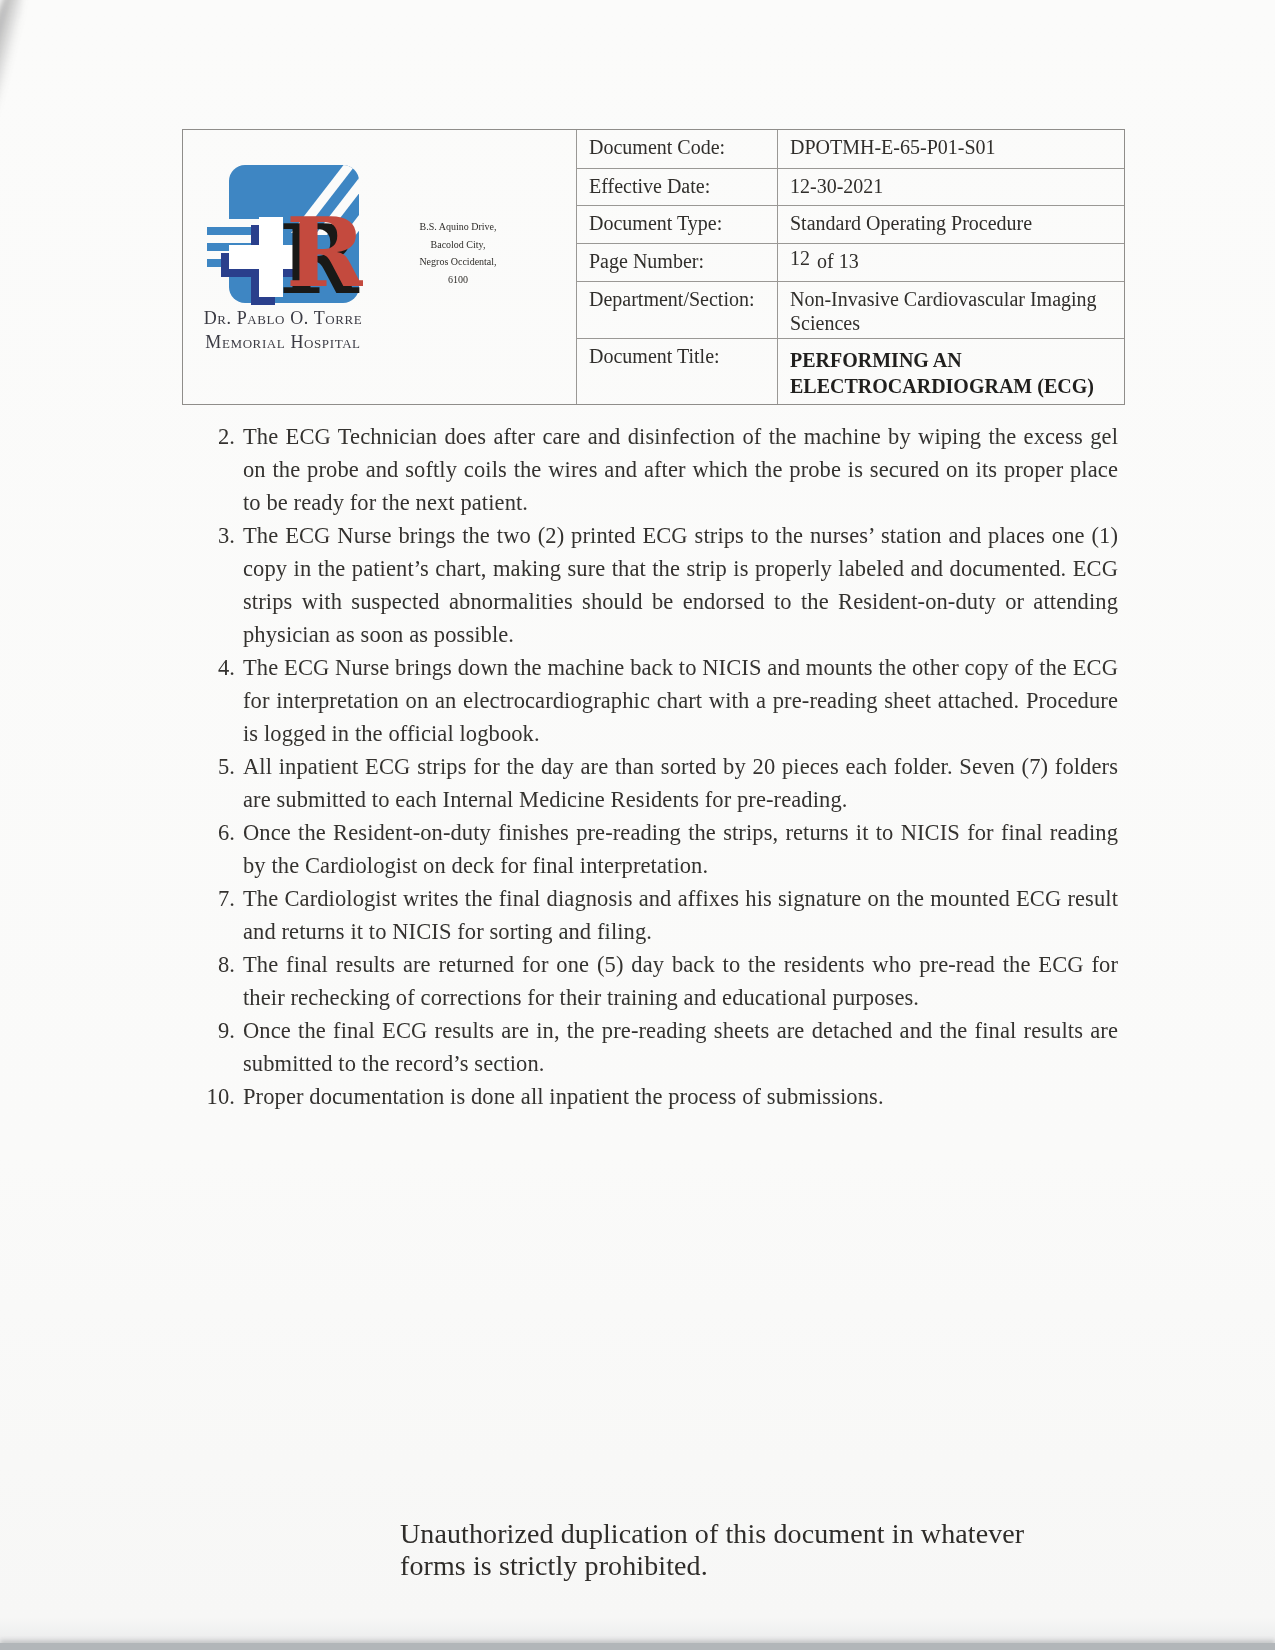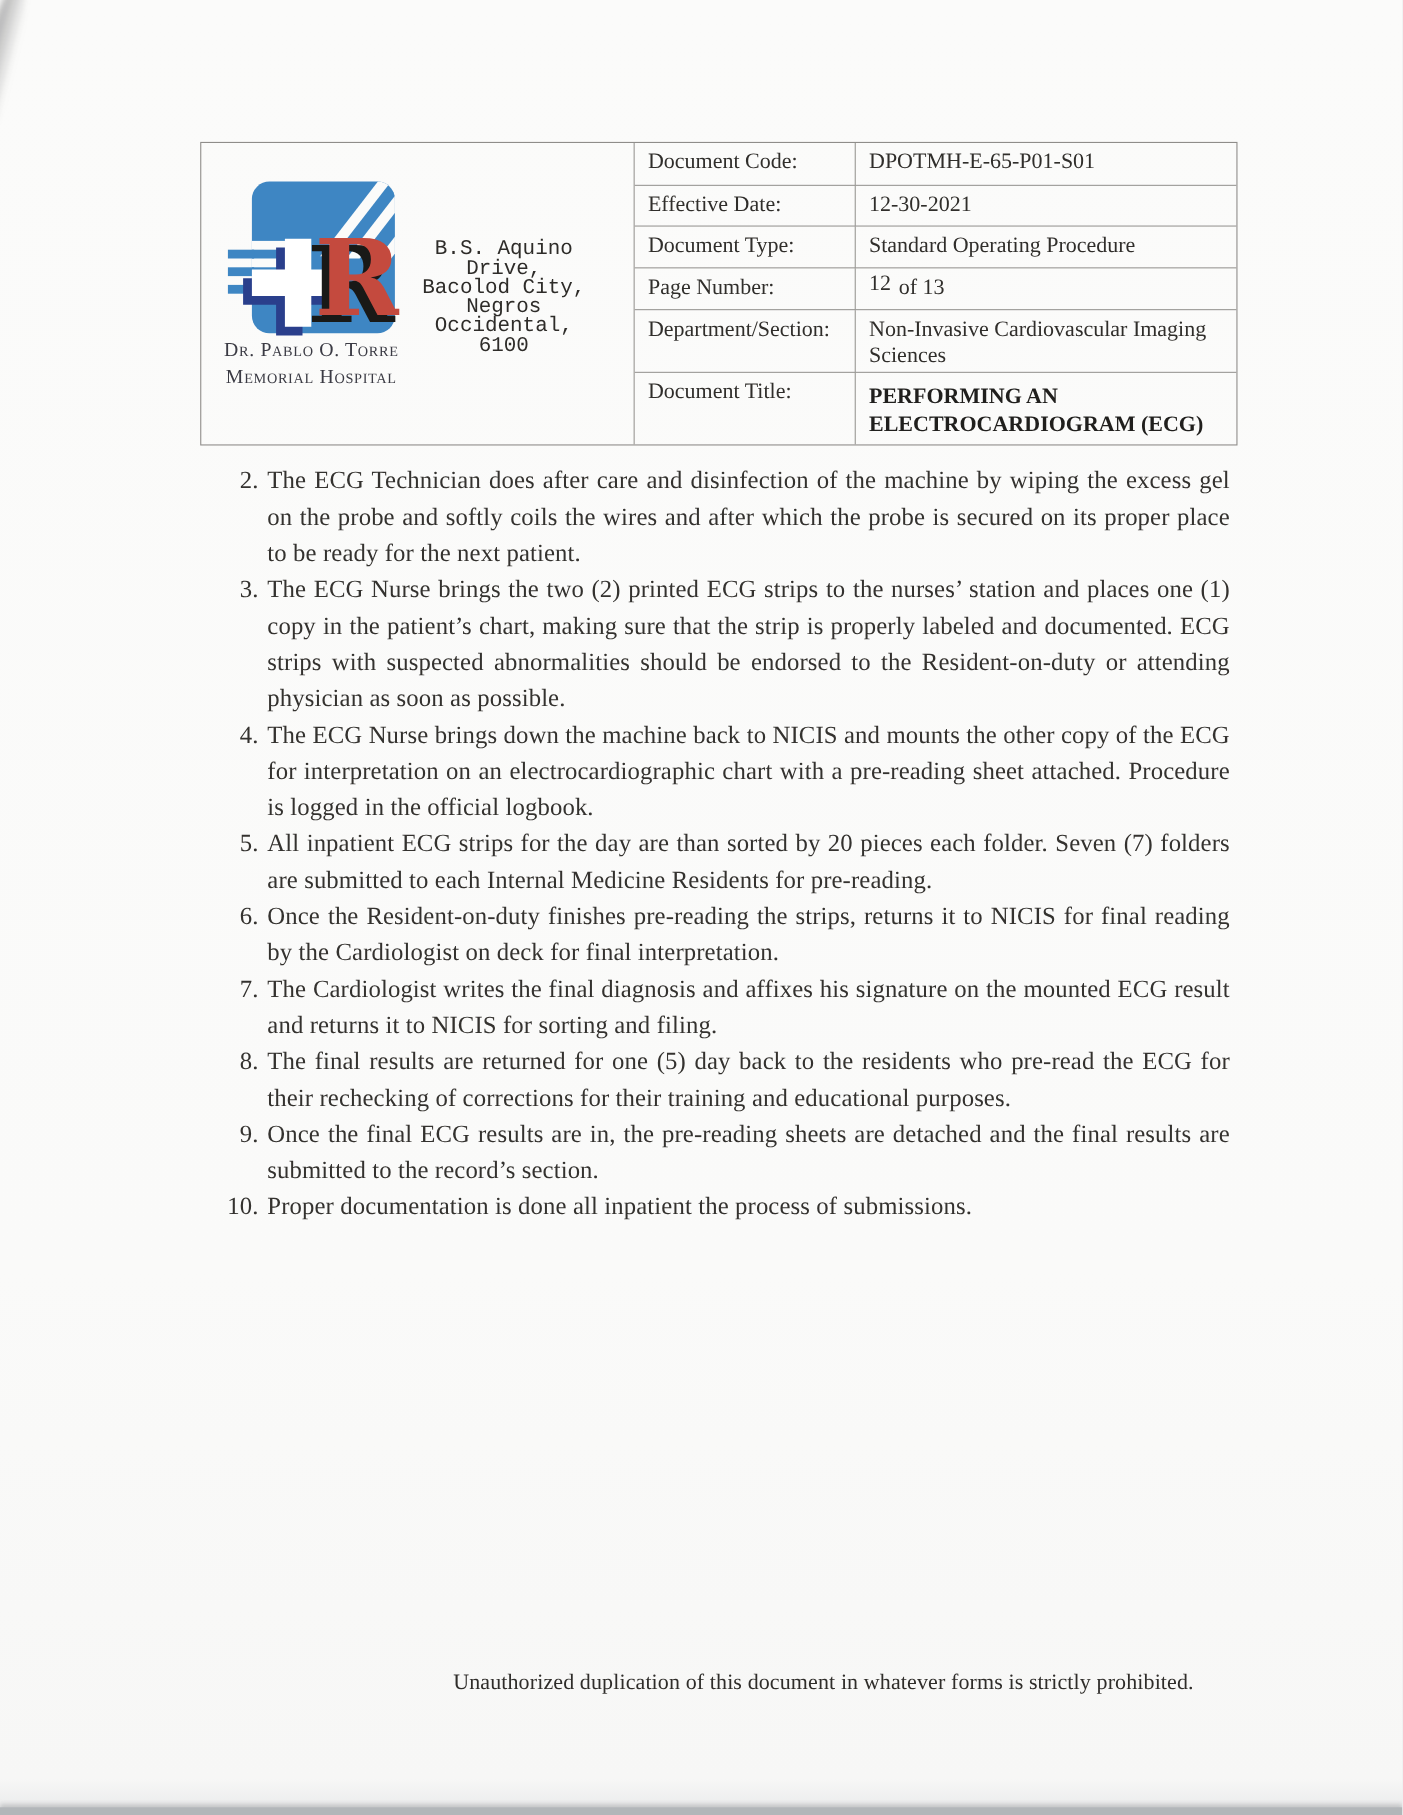--- a/index.html
+++ b/index.html
@@ -42,22 +42,22 @@
     grid-row:1 / span 6; grid-column:1;
     border-right:1px solid #9a9895; position:relative;
   }
   .val .pgnum { position:relative; top:-3px;margin-top:44px; }
   .val .pgsuf { margin-left:7px; }
   .bold-val { font-weight:bold; color:#201f1d; line-height:26px; padding-top:8px; }
 
   .logo-art { position:absolute; left:24px; top:33px; width:156px; height:149px; }
   .hosp-addr {
     position:absolute; left:200px; top:88px; width:150px;
-    text-align:center; font-size:19px; line-height:17.5px;
-    white-space:pre-line; color:#2e2c29;font-family:Liberation Mono, monospace;
+    text-align:center; font-size:10px; line-height:17.5px;
+    white-space:pre-line; color:#2e2c29;
   }
   .hosp-name {
     position:absolute; left:-6px; top:176px; width:212px;
     text-align:center; font-variant:small-caps;
     font-size:18px; line-height:24px; letter-spacing:.6px;
     color:#3b3b44; white-space:pre-line;
   }
 
   
   .steps {
@@ -65,21 +65,21 @@
     font-size:22.5px; line-height:33px; color:#34322f;
     letter-spacing:.1px;
   }
   .li { display:flex; align-items:flex-start; }
   .li .num { flex:0 0 30px; text-align:right; }
   .li .li-text { flex:1; margin-left:8px; text-align:justify; }
 
   
   .footnote {
     position:absolute; left:400px; top:1518px; width:690px;
-    font-size:20px; color:#2f2d2a; letter-spacing:.1px;margin-left:12px;
+    font-size:28px; color:#2f2d2a; letter-spacing:.1px;
   }
 </style>
 </head>
 <body>
 
 <div class="sheet">
 
   <div class="corner-smudge"></div>
 
   <div class="hdr">

